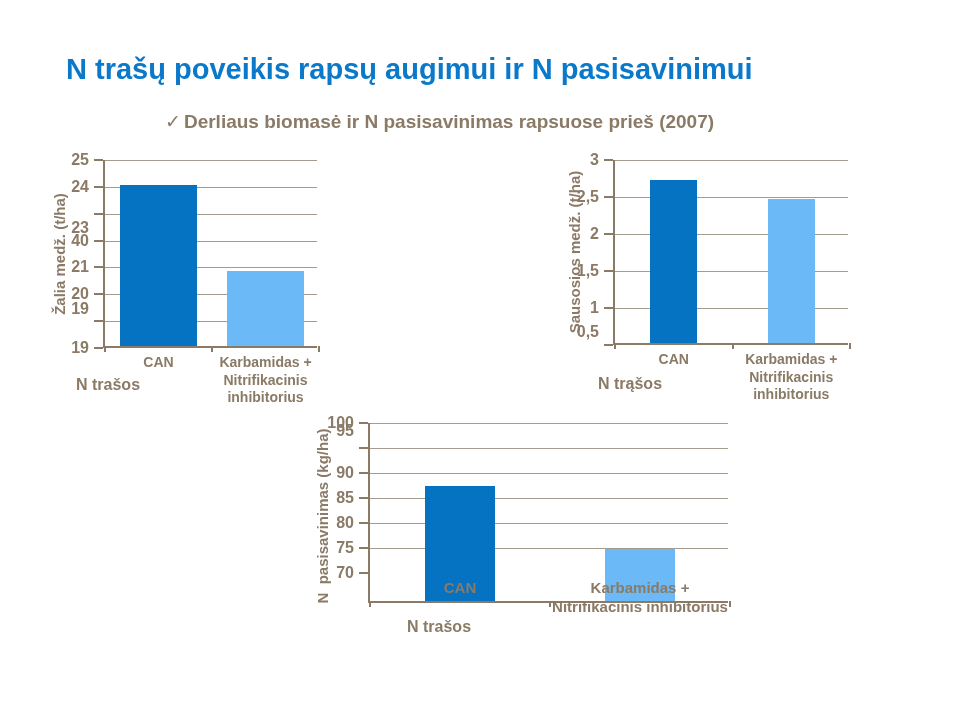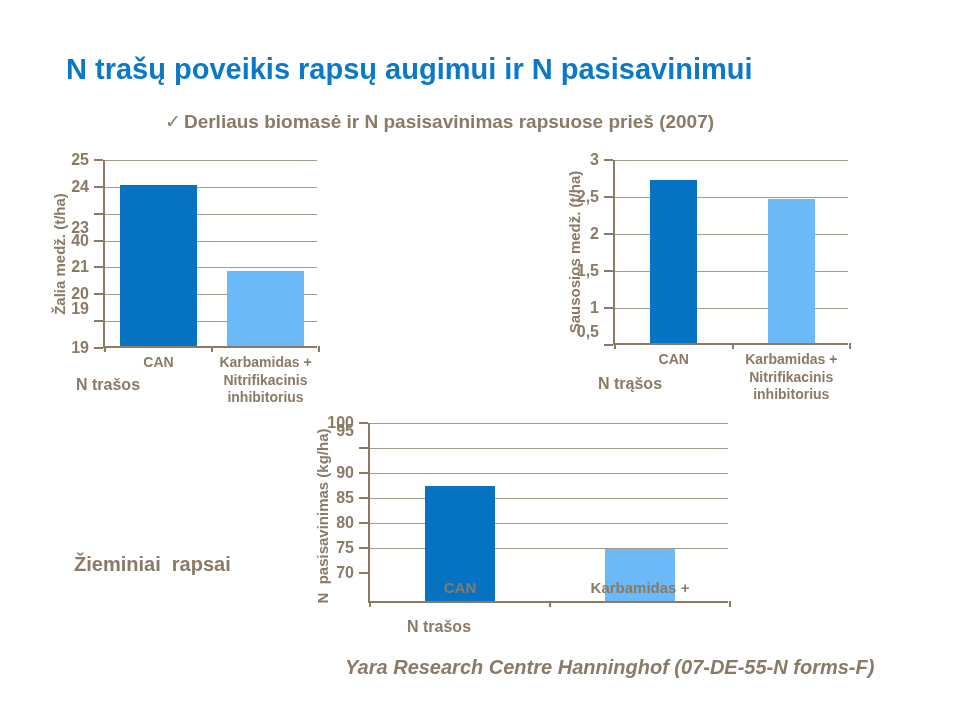--- a/index.html
+++ b/index.html
@@ -140,21 +140,20 @@
         <div class="bar" style="left: 54.9px; width: 70.2px; height: 115px; background: rgb(6, 114, 194);"></div>
         <div class="bar" style="left: 234.9px; width: 70.2px; height: 52.5px; background: rgb(107, 185, 246);"></div>
         <div class="xtick" style="left: -1px;"></div>
         <div class="xtick" style="left: 179px;"></div>
         <div class="xtick" style="left: 359px;"></div>
         <div class="cat-label" style="left: 0px; width: 180px; top: 156px; font-size: 15px;">
           <div class="cat-line">CAN</div>
         </div>
         <div class="cat-label" style="left: 180px; width: 180px; top: 156px; font-size: 15px;">
           <div class="cat-line">Karbamidas +</div>
+          <div class="cat-line">Nitrifikacinis inhibitorius</div>
         </div>
       </div>
       <div class="axis-ylabel" style="left: 24px; top: 108px;">N  pasisavinimas (kg/ha)</div>
       <div class="axis-xlabel" style="left: 109px; top: 210px;">N trašos</div>
     </div>
 
-  <div class="side-label">Žieminiai  rapsai</div>
-  <div class="footer">Yara Research Centre Hanninghof (07-DE-55-N forms-F)</div>
 </div>
 
 </body></html>

